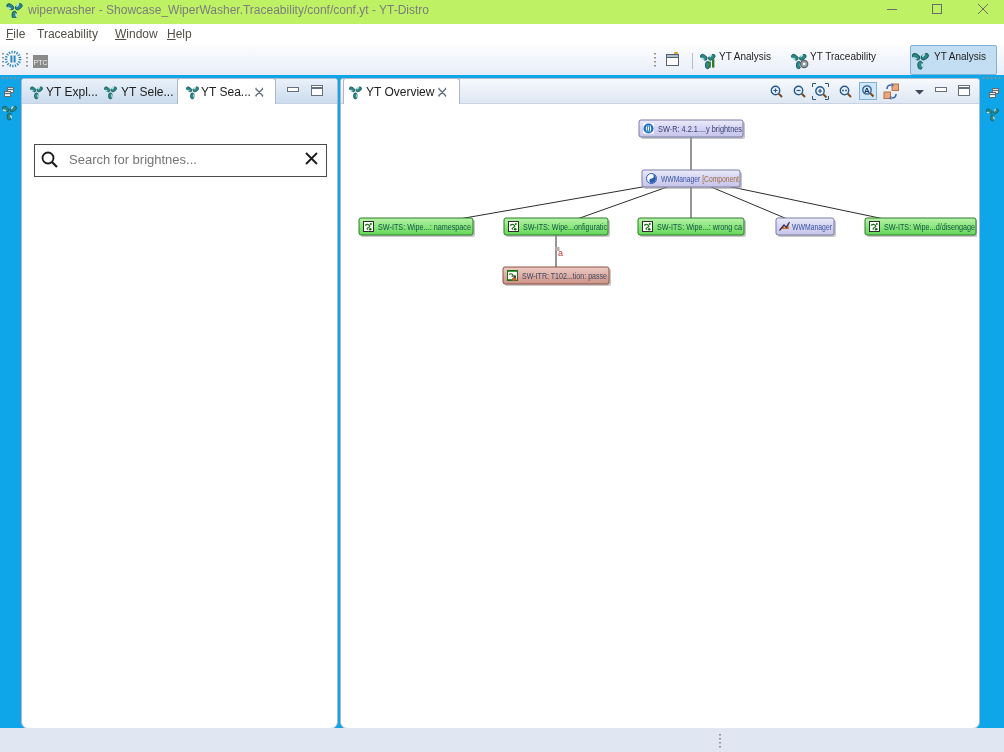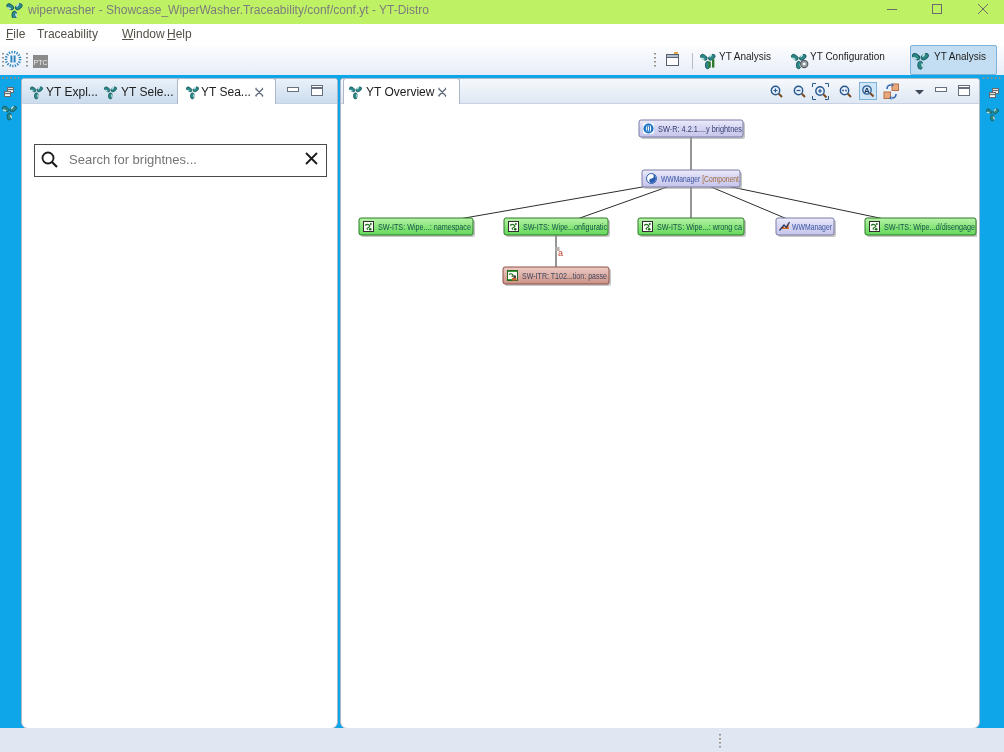--- a/index.html
+++ b/index.html
@@ -53,29 +53,29 @@
       <rect x="52.5" y="4.5" width="9" height="9"></rect>
       <line x1="98" y1="4" x2="108" y2="14"></line>
       <line x1="108" y1="4" x2="98" y2="14"></line>
     </g>
   </svg>
 </div>
 
 <div id="menubar" class="abs">
   <div class="menu" style="left:6px"><u>F</u>ile</div>
   <div class="menu" style="left:37px">Traceability</div>
-  <div class="menu" style="left:122px"><u>W</u>indow</div>
+  <div class="menu" style="left:115px"><u>W</u>indow</div>
   <div class="menu" style="left:167px"><u>H</u>elp</div>
 </div>
 
 <div id="toolbar" class="abs">
   <div id="qa" class="abs">Quick Access</div>
   <div id="yttracing" class="abs"></div>
   <div class="persp" style="left:719px">YT Analysis</div>
-  <div class="persp" style="left:810px">YT Configuration</div>
+  <div class="persp" style="left:810px">YT Traceability</div>
   <div class="persp" style="left:934px">YT Analysis</div>
   <svg class="abs" style="left:0;top:0" width="1004" height="30" viewBox="0 0 1004 30">
     <g stroke="#9a8f85" stroke-width="2" stroke-dasharray="1.5 2.5">
       <line x1="3" y1="8" x2="3" y2="24"></line>
       <line x1="27" y1="8" x2="27" y2="24"></line>
       <line x1="655" y1="8" x2="655" y2="24"></line>
     </g>
 
     <g transform="translate(13,14)">
       <circle r="7" fill="none" stroke="#2e86c1" stroke-width="2.6" stroke-dasharray="1.3 1.3"></circle>

